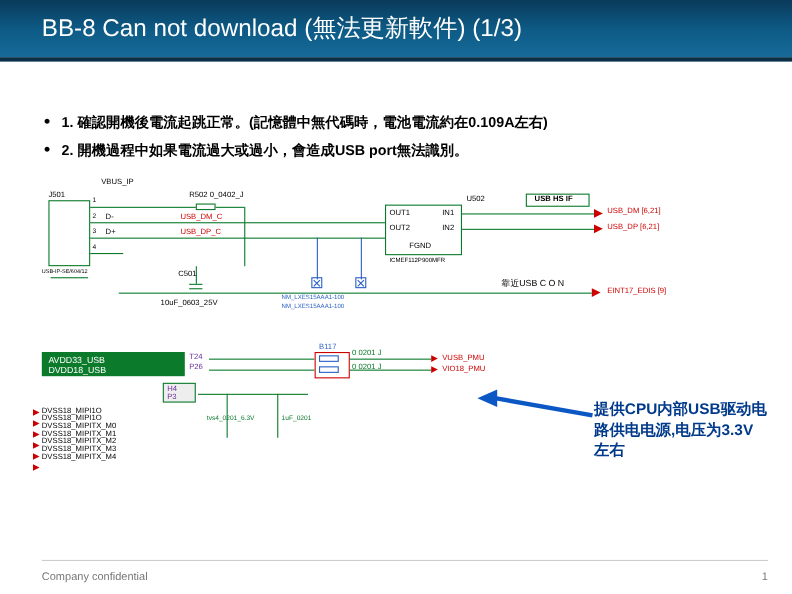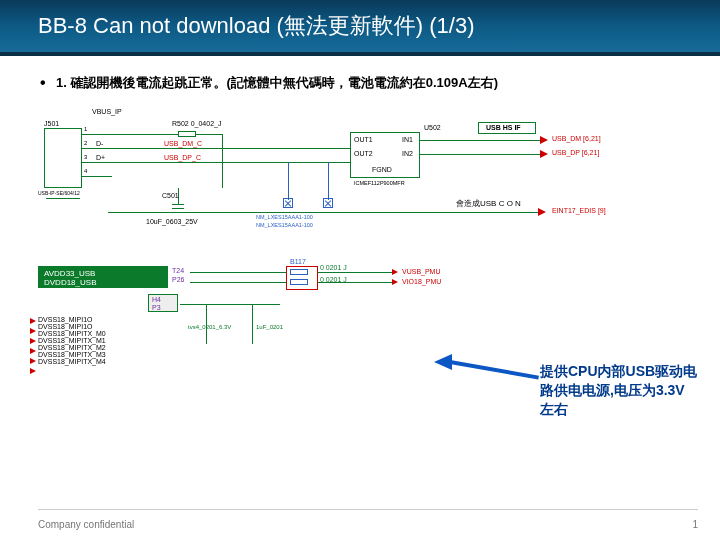--- a/index.html
+++ b/index.html
@@ -14,21 +14,21 @@
     display: flex; align-items: center;
     padding-left: 38px;
     border-bottom: 4px solid #0b2f47;
   }
   .header h1 {
     color: #fff; font-size: 22px; font-weight: 400;
   }
   .content {
     padding: 18px 38px 0 38px;
   }
-  ul.bullets { list-style: none; }
+  ul.bullets { list-style: none; margin-top: 28px; }
   ul.bullets li {
     font-size: 13px; color: #000; font-weight: 700;
     margin-bottom: 8px; position: relative; padding-left: 18px;
   }
   ul.bullets li::before {
     content: "•"; position: absolute; left: 2px; top: 0;
     font-size: 16px; color: #000;
   }
   .schematic {
     margin-top: 10px; width: 560px; height: 142px;
@@ -81,20 +81,21 @@
 </head>
 <body>
 
 <div class="header">
   <h1>BB-8 Can not download (無法更新軟件) (1/3)</h1>
 </div>
 
 <div class="content">
   <ul class="bullets">
     <li>1. 確認開機後電流起跳正常。(記憶體中無代碼時，電池電流約在0.109A左右)</li>
+    <li>2. 開機過程中如果電流過大或過小，會造成USB port無法識別。</li>
   </ul>
 
   <div class="schematic">
     <span class="lbl" style="left:54px;top:6px">VBUS_IP</span>
 
     <span class="lbl" style="left:6px;top:18px">J501</span>
     <div class="box" style="left:6px;top:26px;width:38px;height:60px"></div>
     <span class="lbl" style="left:0px;top:88px;font-size:5px">USB-IP-SE/604/12</span>
     <div class="pinrow" style="left:8px;top:96px;width:34px;border-top:1px solid #0b7a2b"></div>
 
@@ -146,21 +147,21 @@
     <div class="box" style="left:440px;top:20px;width:58px;height:12px;border-color:#0b7a2b"></div>
     <span class="lbl" style="left:448px;top:22px;font-weight:700">USB HS IF</span>
     <div class="bigptr" style="left:502px;top:34px"></div>
     <span class="lbl lbl-red" style="left:514px;top:33px">USB_DM  [6,21]</span>
     <div class="bigptr" style="left:502px;top:48px"></div>
     <span class="lbl lbl-red" style="left:514px;top:47px">USB_DP  [6,21]</span>
 
     <div class="wire-h" style="left:70px;top:110px;width:430px"></div>
     <div class="bigptr" style="left:500px;top:106px"></div>
     <span class="lbl lbl-red" style="left:514px;top:105px">EINT17_EDIS  [9]</span>
-    <span class="lbl" style="left:418px;top:96px;font-size:8px">會造成USB C O N</span>
+    <span class="lbl" style="left:418px;top:96px;font-size:8px">靠近USB C O N</span>
   </div>
 
   <div class="schematic2">
 
     <div style="position:absolute;left:0;top:0;width:130px;height:22px;background:#0b7a2b"></div>
     <span class="lbl" style="left:6px;top:3px;color:#fff;font-size:8px">AVDD33_USB</span>
     <span class="lbl" style="left:6px;top:12px;color:#fff;font-size:8px">DVDD18_USB</span>
     <span class="lbl lbl-pur" style="left:134px;top:1px">T24</span>
     <span class="lbl lbl-pur" style="left:134px;top:10px">P26</span>
 

